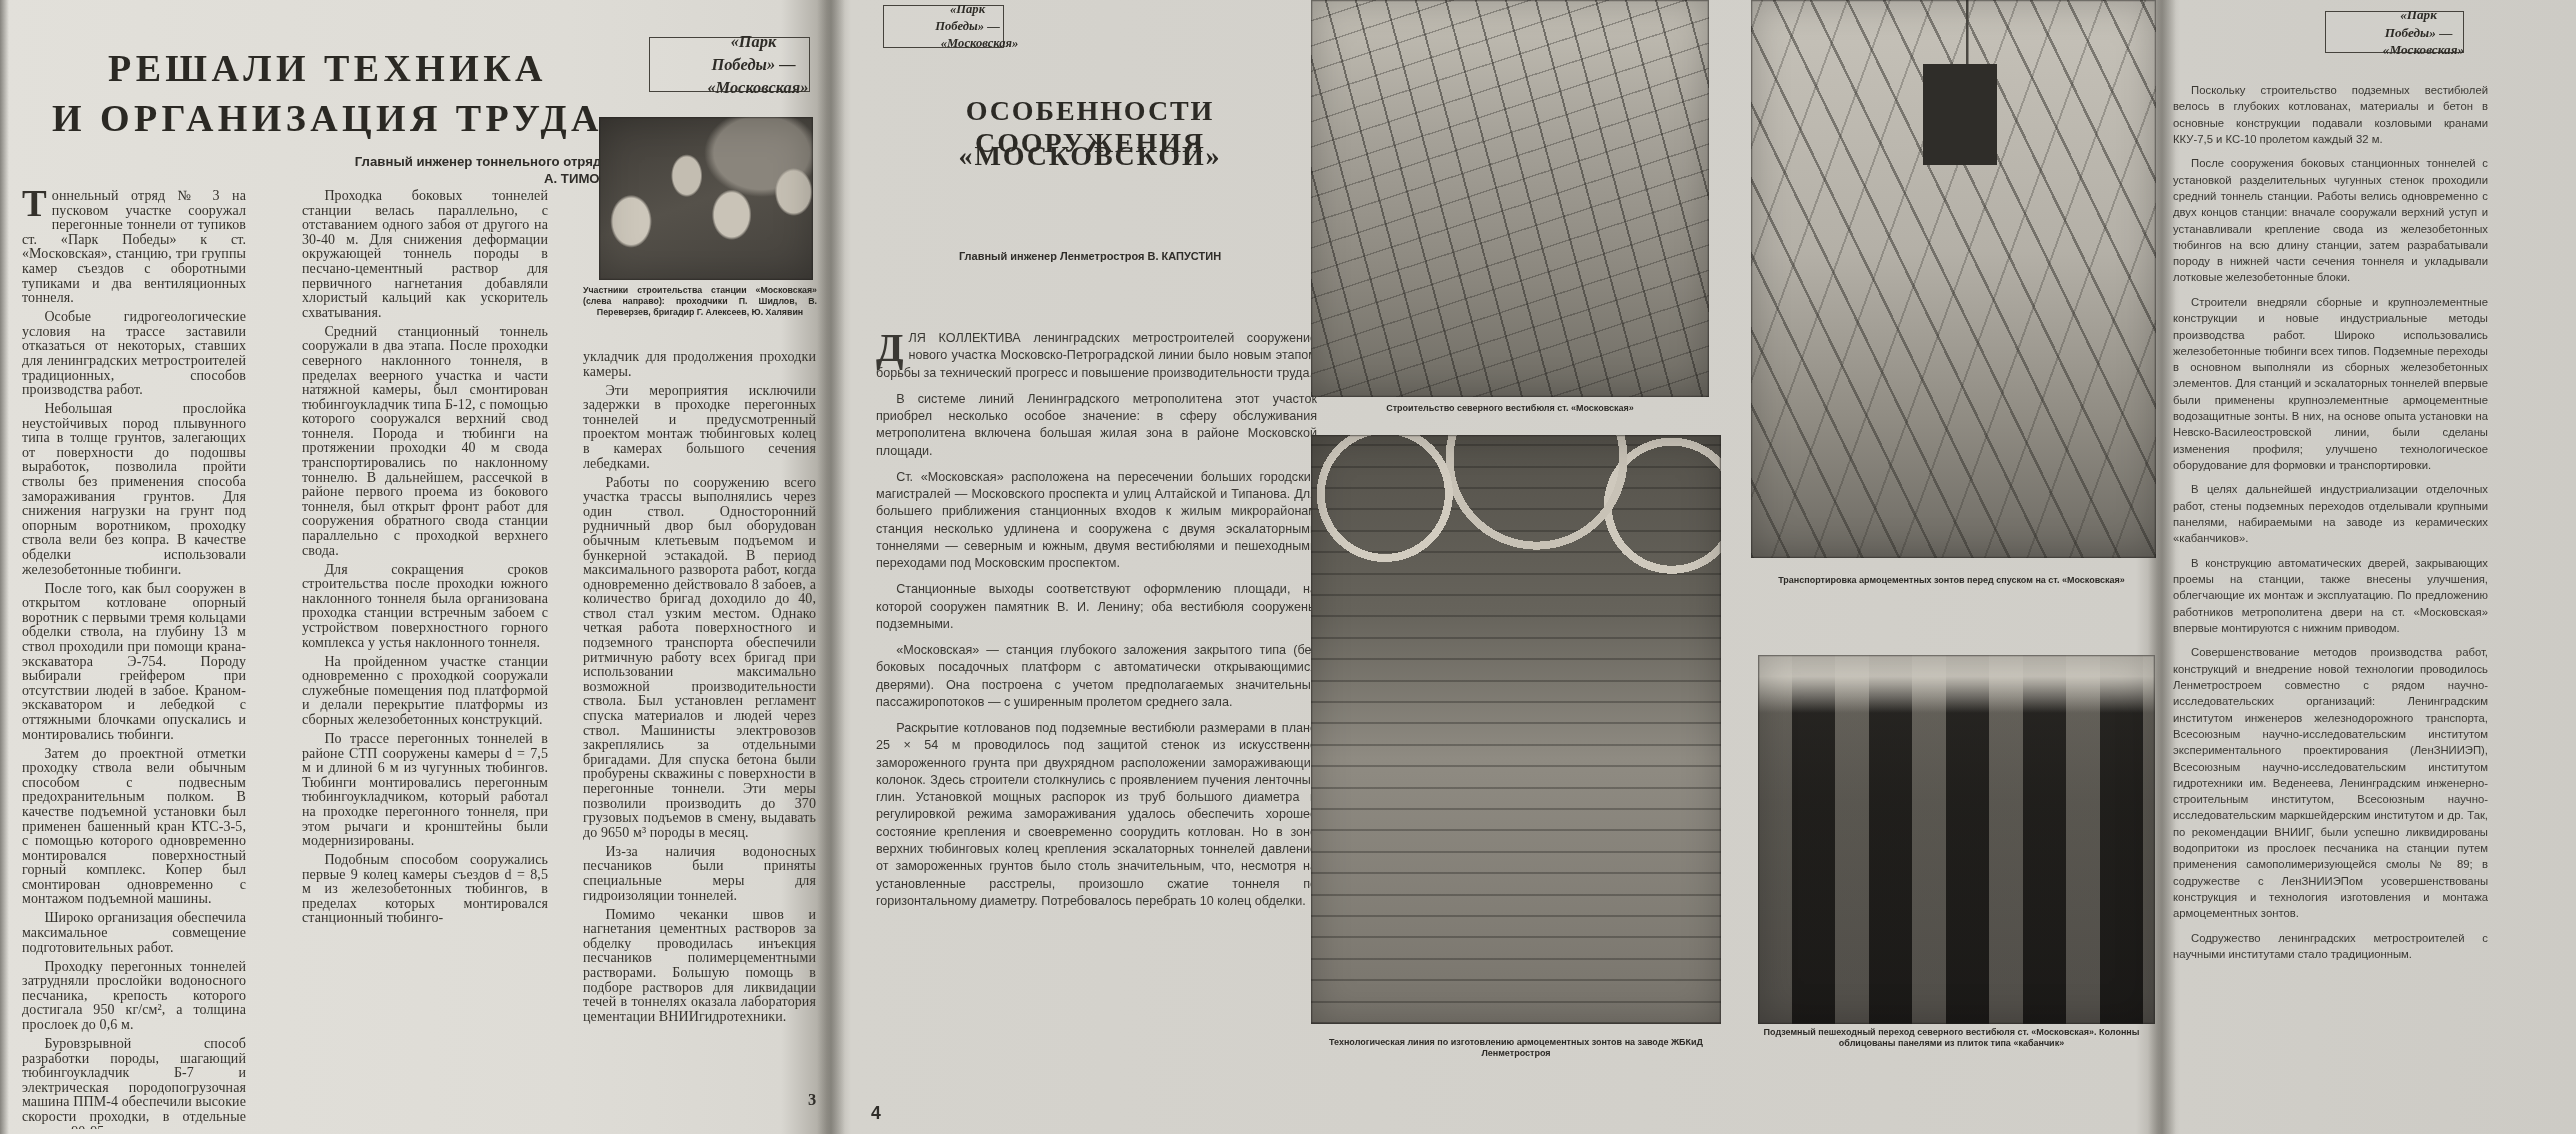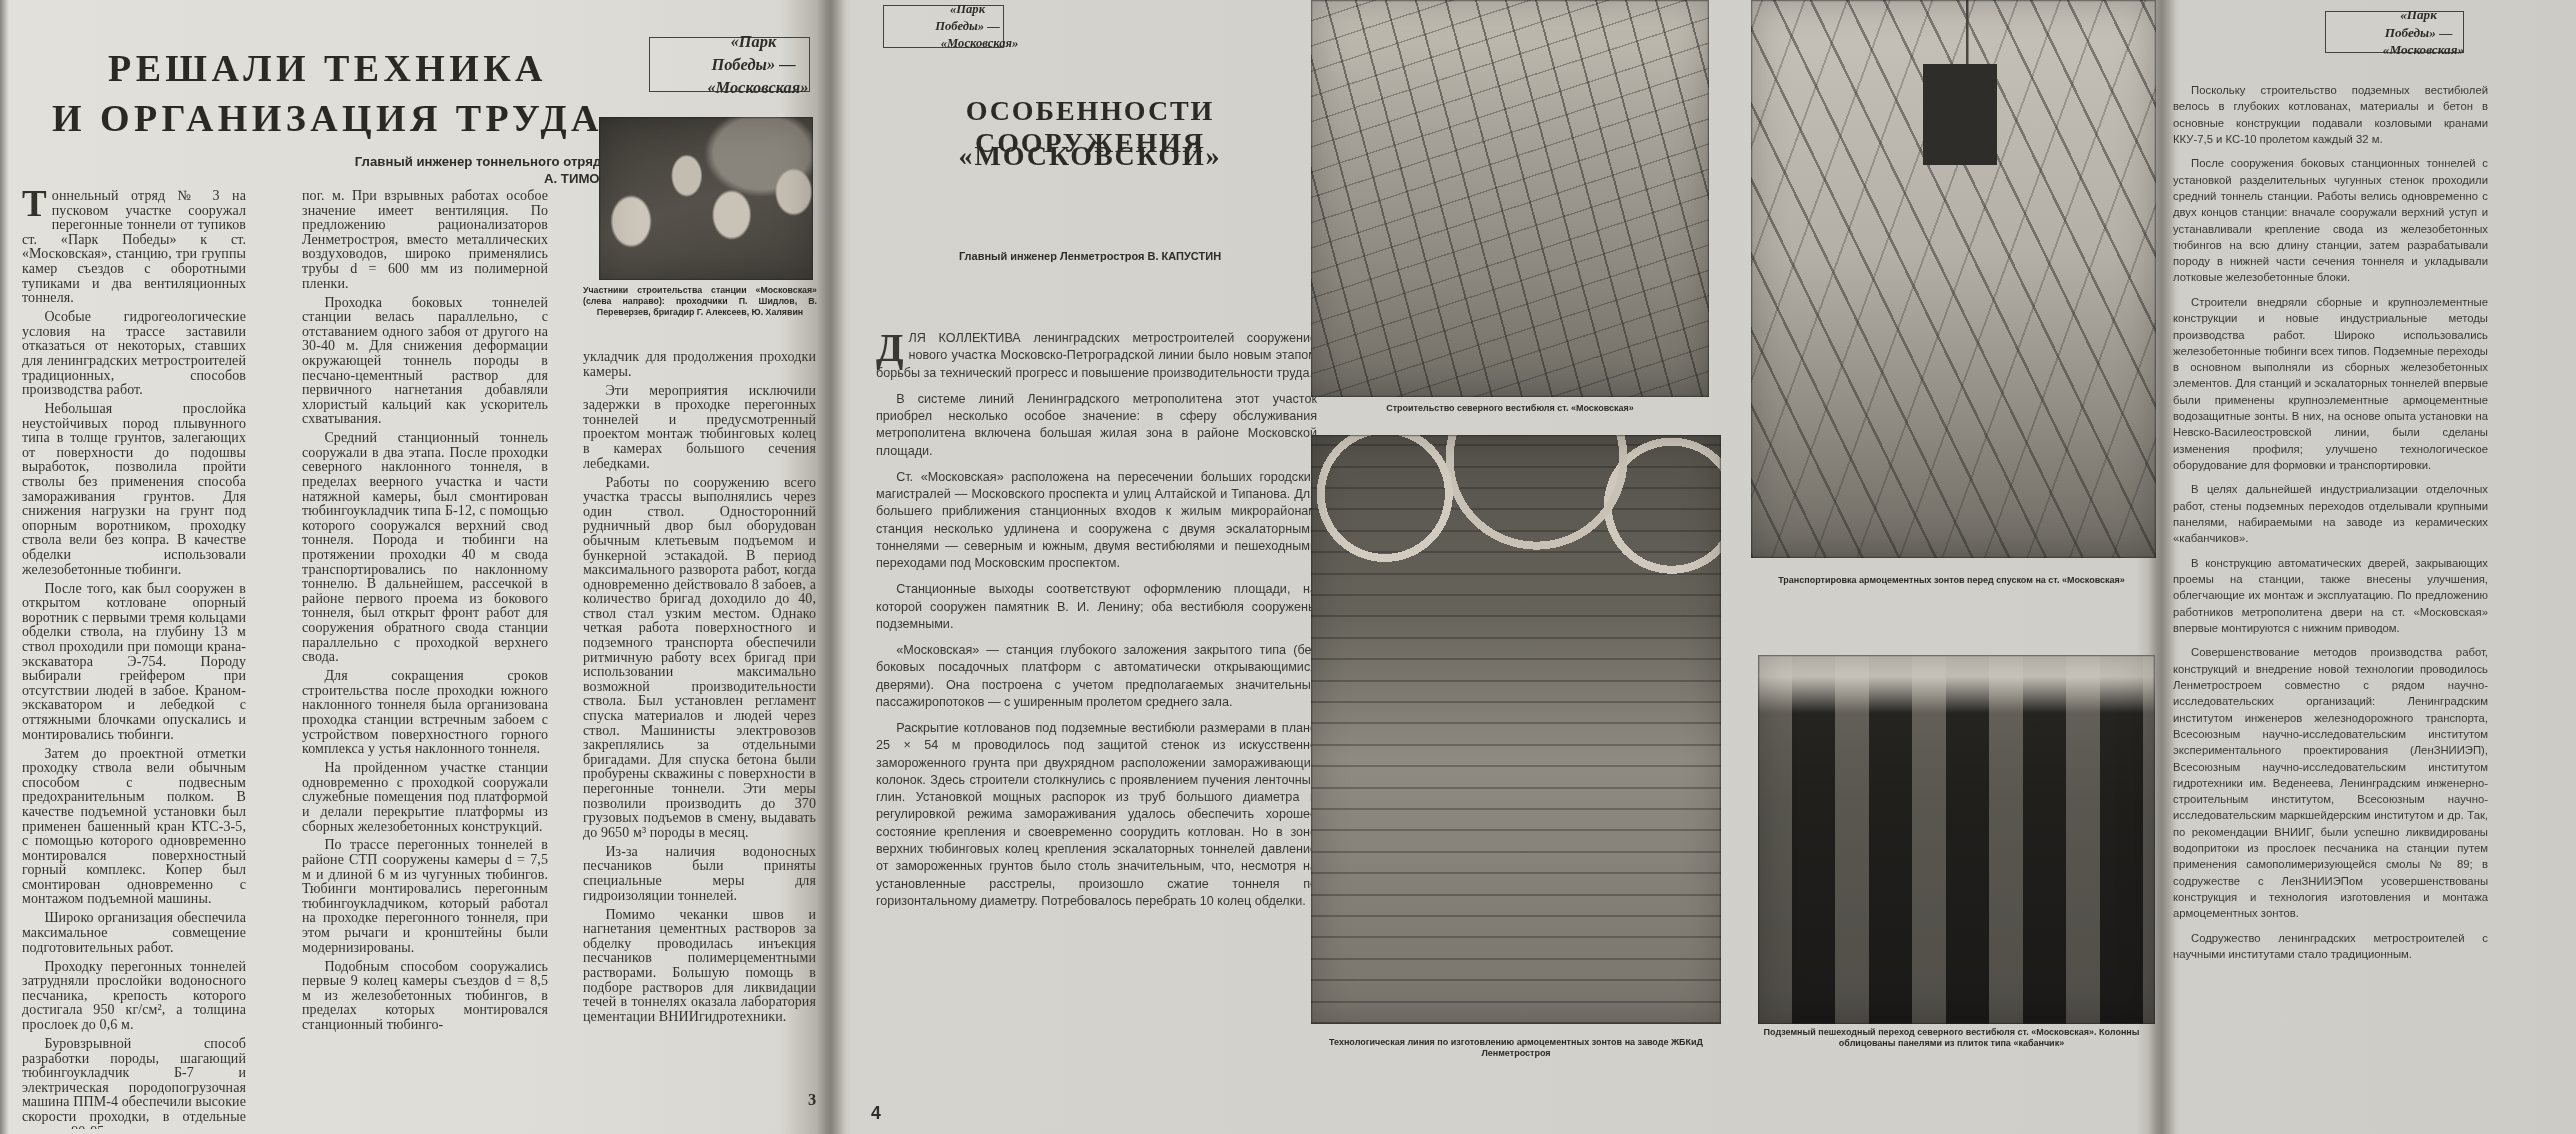--- a/index.html
+++ b/index.html
@@ -110,21 +110,20 @@
         <p data-name="paragraph" class="dc">Тоннельный отряд № 3 на пусковом участке сооружал перегонные тоннели от тупиков ст. «Парк Победы» к ст. «Московская», станцию, три группы камер съездов с оборотными тупиками и два вентиляционных тоннеля.</p>
         <p data-name="paragraph">Особые гидрогеологические условия на трассе заставили отказаться от некоторых, ставших для ленинградских метростроителей традиционных, способов производства работ.</p>
         <p data-name="paragraph">Небольшая прослойка неустойчивых пород плывунного типа в толще грунтов, залегающих от поверхности до подошвы выработок, позволила пройти стволы без применения способа замораживания грунтов. Для снижения нагрузки на грунт под опорным воротником, проходку ствола вели без копра. В качестве обделки использовали железобетонные тюбинги.</p>
         <p data-name="paragraph">После того, как был сооружен в открытом котловане опорный воротник с первыми тремя кольцами обделки ствола, на глубину 13 м ствол проходили при помощи крана-экскаватора Э-754. Породу выбирали грейфером при отсутствии людей в забое. Краном-экскаватором и лебедкой с оттяжными блочками опускались и монтировались тюбинги.</p>
         <p data-name="paragraph">Затем до проектной отметки проходку ствола вели обычным способом с подвесным предохранительным полком. В качестве подъемной установки был применен башенный кран КТС-3-5, с помощью которого одновременно монтировался поверхностный горный комплекс. Копер был смонтирован одновременно с монтажом подъемной машины.</p>
         <p data-name="paragraph">Широко организация обеспечила максимальное совмещение подготовительных работ.</p>
         <p data-name="paragraph">Проходку перегонных тоннелей затрудняли прослойки водоносного песчаника, крепость которого достигала 950 кг/см², а толщина прослоек до 0,6 м.</p>
         <p data-name="paragraph">Буровзрывной способ разработки породы, шагающий тюбингоукладчик Б-7 и электрическая породопогрузочная машина ППМ-4 обеспечили высокие скорости проходки, в отдельные месяцы 90-95</p>
       </div>
     <div class="col serifcol" style="left:302px;top:189px;width:246px;height:940px;" data-name="article-left-column-2">
-        <p data-name="paragraph" class="flush">пог. м. При взрывных работах особое значение имеет вентиляция. По предложению рационализаторов Ленметростроя, вместо металлических воздуховодов, широко применялись трубы d = 600 мм из полимерной пленки.</p>
         <p data-name="paragraph">Проходка боковых тоннелей станции велась параллельно, с отставанием одного забоя от другого на 30-40 м. Для снижения деформации окружающей тоннель породы в песчано-цементный раствор для первичного нагнетания добавляли хлористый кальций как ускоритель схватывания.</p>
         <p data-name="paragraph">Средний станционный тоннель сооружали в два этапа. После проходки северного наклонного тоннеля, в пределах веерного участка и части натяжной камеры, был смонтирован тюбингоукладчик типа Б-12, с помощью которого сооружался верхний свод тоннеля. Порода и тюбинги на протяжении проходки 40 м свода транспортировались по наклонному тоннелю. В дальнейшем, рассечкой в районе первого проема из бокового тоннеля, был открыт фронт работ для сооружения обратного свода станции параллельно с проходкой верхнего свода.</p>
         <p data-name="paragraph">Для сокращения сроков строительства после проходки южного наклонного тоннеля была организована проходка станции встречным забоем с устройством поверхностного горного комплекса у устья наклонного тоннеля.</p>
         <p data-name="paragraph">На пройденном участке станции одновременно с проходкой сооружали служебные помещения под платформой и делали перекрытие платформы из сборных железобетонных конструкций.</p>
         <p data-name="paragraph">По трассе перегонных тоннелей в районе СТП сооружены камеры d = 7,5 м и длиной 6 м из чугунных тюбингов. Тюбинги монтировались перегонным тюбингоукладчиком, который работал на проходке перегонного тоннеля, при этом рычаги и кронштейны были модернизированы.</p>
         <p data-name="paragraph">Подобным способом сооружались первые 9 колец камеры съездов d = 8,5 м из железобетонных тюбингов, в пределах которых монтировался станционный тюбинго-</p>
       </div>
     <div class="col serifcol" style="left:583px;top:350px;width:233px;height:779px;" data-name="article-left-column-3">
         <p data-name="paragraph" class="flush">укладчик для продолжения проходки камеры.</p>
         <p data-name="paragraph">Эти мероприятия исключили задержки в проходке перегонных тоннелей и предусмотренный проектом монтаж тюбинговых колец в камерах большого сечения лебедками.</p>

